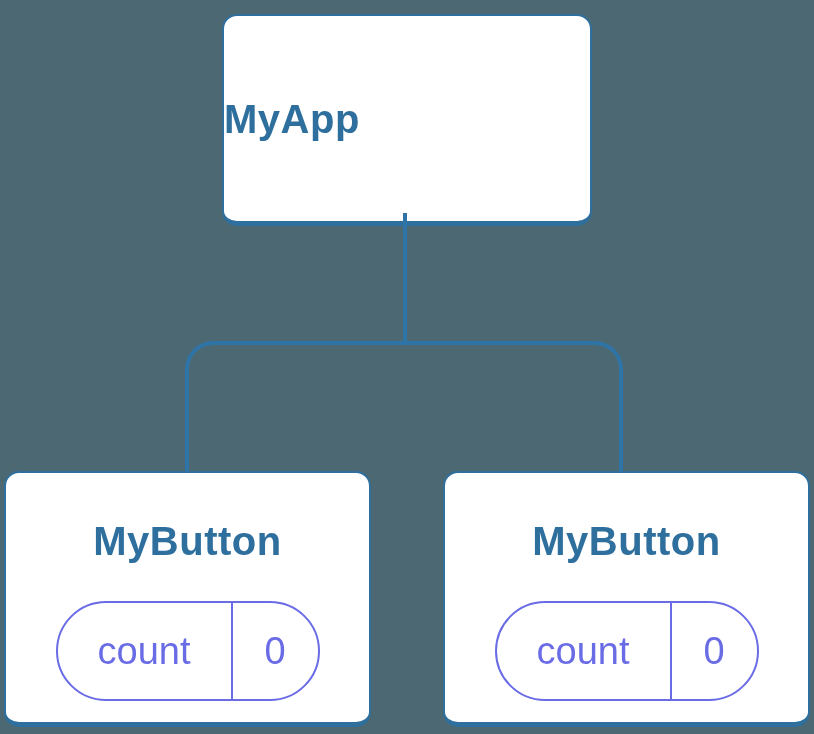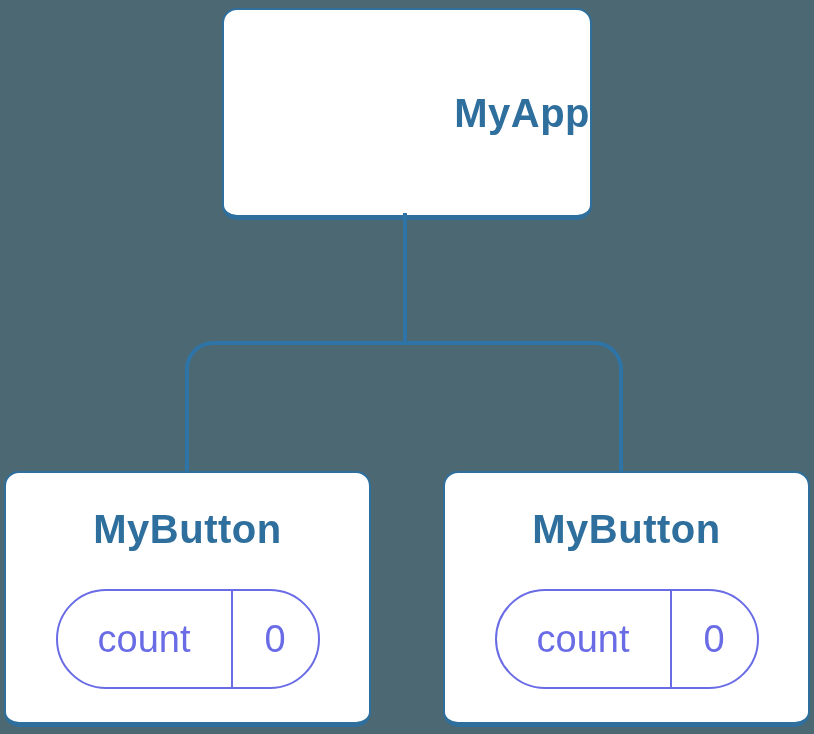--- a/index.html
+++ b/index.html
@@ -18,35 +18,35 @@
   .node {
     position: absolute;
     background: #FFFFFF;
     border: 2px solid #2E6F9D;
     border-bottom-width: 5px;
     border-radius: 15px;
     box-sizing: border-box;
   }
   .node-root {
     left: 222px;
-    top: 8px;
+    top: 14px;
     width: 370px;
     height: 212px;
     display: flex;
     align-items: center;
-    justify-content: flex-end;
+    justify-content: flex-start;
   }
   .node-child {
     top: 471px;
     width: 367px;
     height: 256px;
     display: flex;
     flex-direction: column;
     align-items: center;
-    padding-top: 32px;
+    padding-top: 44px;
   }
   .node-child.left  { left: 4px; }
   .node-child.right { left: 443px; }
   .node-title {
     color: #2E6F9D;
     font-size: 40px;
     font-weight: 600;
     line-height: 48px;
     letter-spacing: 0.5px;
     white-space: nowrap;

